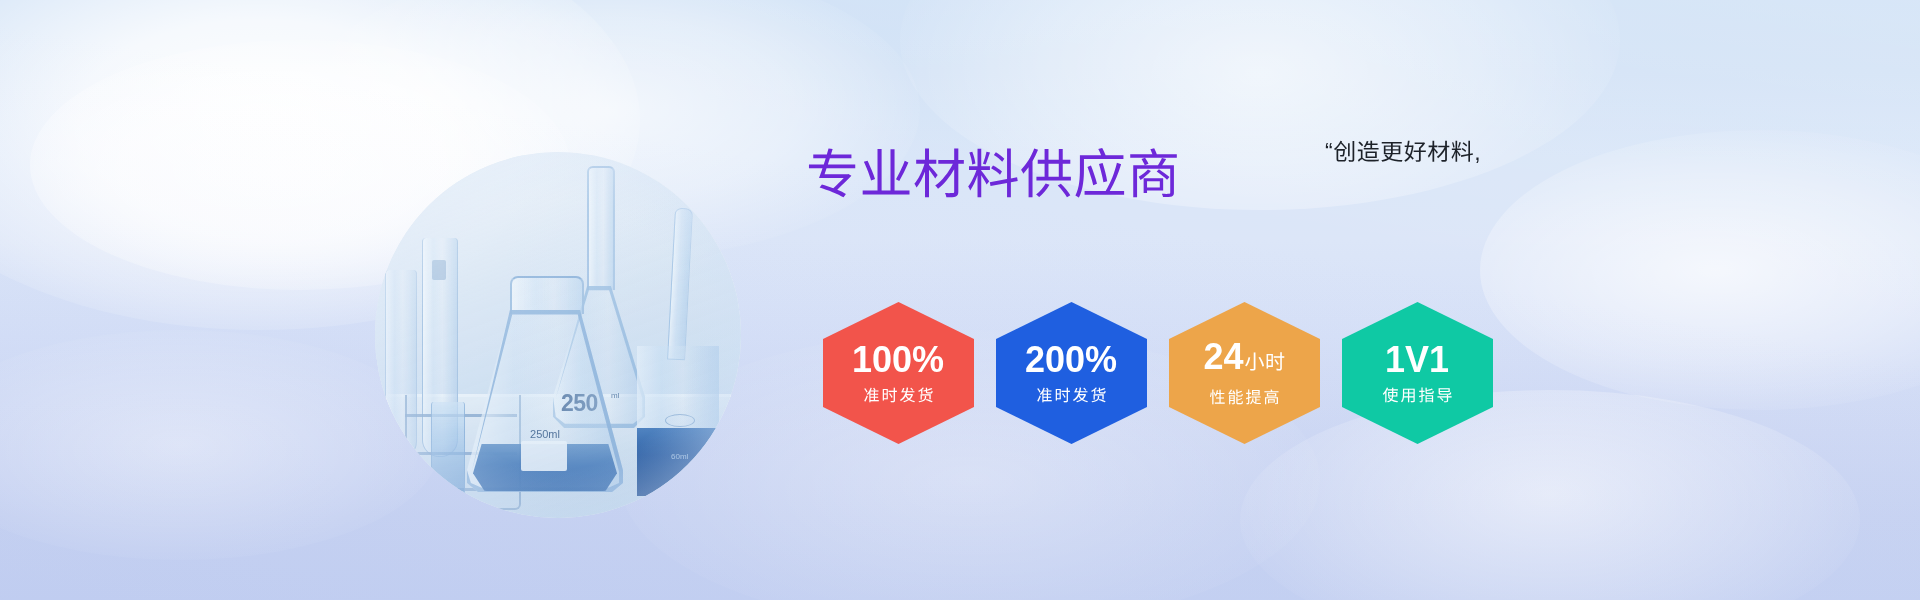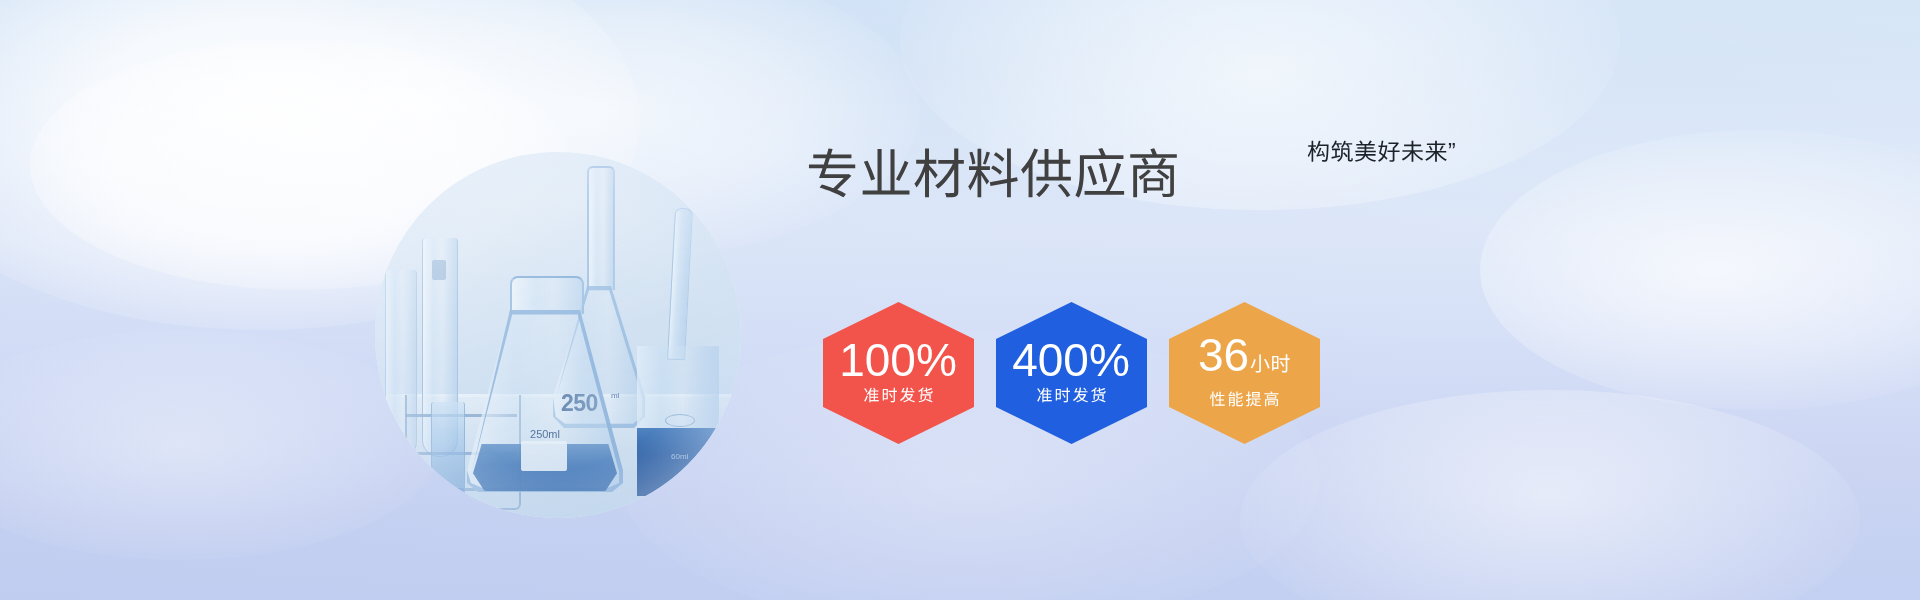--- a/index.html
+++ b/index.html
@@ -378,21 +378,21 @@
   }
 
   
   .headline {
     position: absolute;
     left: 806px;
     top: 144px;
     font-size: 53px;
     line-height: 62px;
     letter-spacing: 0.5px;
-    color: #404040;
+    color: #6d28d9;
     white-space: nowrap;
     font-family: "Liberation Sans", "DejaVu Sans", sans-serif;
   }
 
   
   .slogan {
     position: absolute;
     left: 1307px;
     top: 130px;
     width: 230px;
@@ -429,21 +429,21 @@
     font-size: 34px;
     line-height: 38px;
     font-weight: 400;
     letter-spacing: 0px;
     margin-bottom: 7px;
     white-space: nowrap;
     display: flex;
     align-items: baseline;
     justify-content: center;
   }
-  .hex-value .big { font-size: 46px; }
+  .hex-value .big { font-size: 36px; font-weight: bold; }
   .hex-value .small {
     font-size: 20px;
     letter-spacing: 0.5px;
     margin-left: 1px;
   }
   .hex-label {
     font-size: 16px;
     line-height: 20px;
     letter-spacing: 2px;
     padding-left: 2px;
@@ -503,44 +503,51 @@
       <div class="flask-r-mark2">60ml</div>
     </div>
     <div class="photo-tint"></div>
     <div class="photo-fade"></div>
     <div class="photo-sheen"></div>
   </div>
 
   <div class="headline">专业材料供应商</div>
 
   <div class="slogan">
-    <div class="slogan-l2">构筑美好未来”</div>
+    <div class="slogan-l1">“创造更好材料,</div>
   </div>
 
   <div class="hex-row">
 
     <div class="hex" id="hex-0" style="background: rgb(242, 84, 75);">
       <div class="hex-value">
         <span class="big">100%</span>
           <span class="small"></span>
       </div>
       <div class="hex-label">准时发货</div>
     </div>
 
     <div class="hex" id="hex-1" style="background: rgb(31, 95, 224);">
       <div class="hex-value">
-        <span class="big">400%</span>
+        <span class="big">200%</span>
           <span class="small"></span>
       </div>
       <div class="hex-label">准时发货</div>
     </div>
 
     <div class="hex" id="hex-2" style="background: rgb(237, 165, 74);">
       <div class="hex-value">
-        <span class="big">36</span>
+        <span class="big">24</span>
           <span class="small">小时</span>
       </div>
       <div class="hex-label">性能提高</div>
     </div>
 
+    <div class="hex" id="hex-3" style="background: rgb(15, 201, 164);">
+      <div class="hex-value">
+        <span class="big">1V1</span>
+          <span class="small"></span>
+      </div>
+      <div class="hex-label">使用指导</div>
+    </div>
 
   </div>
 </div>
 
 </body></html>

